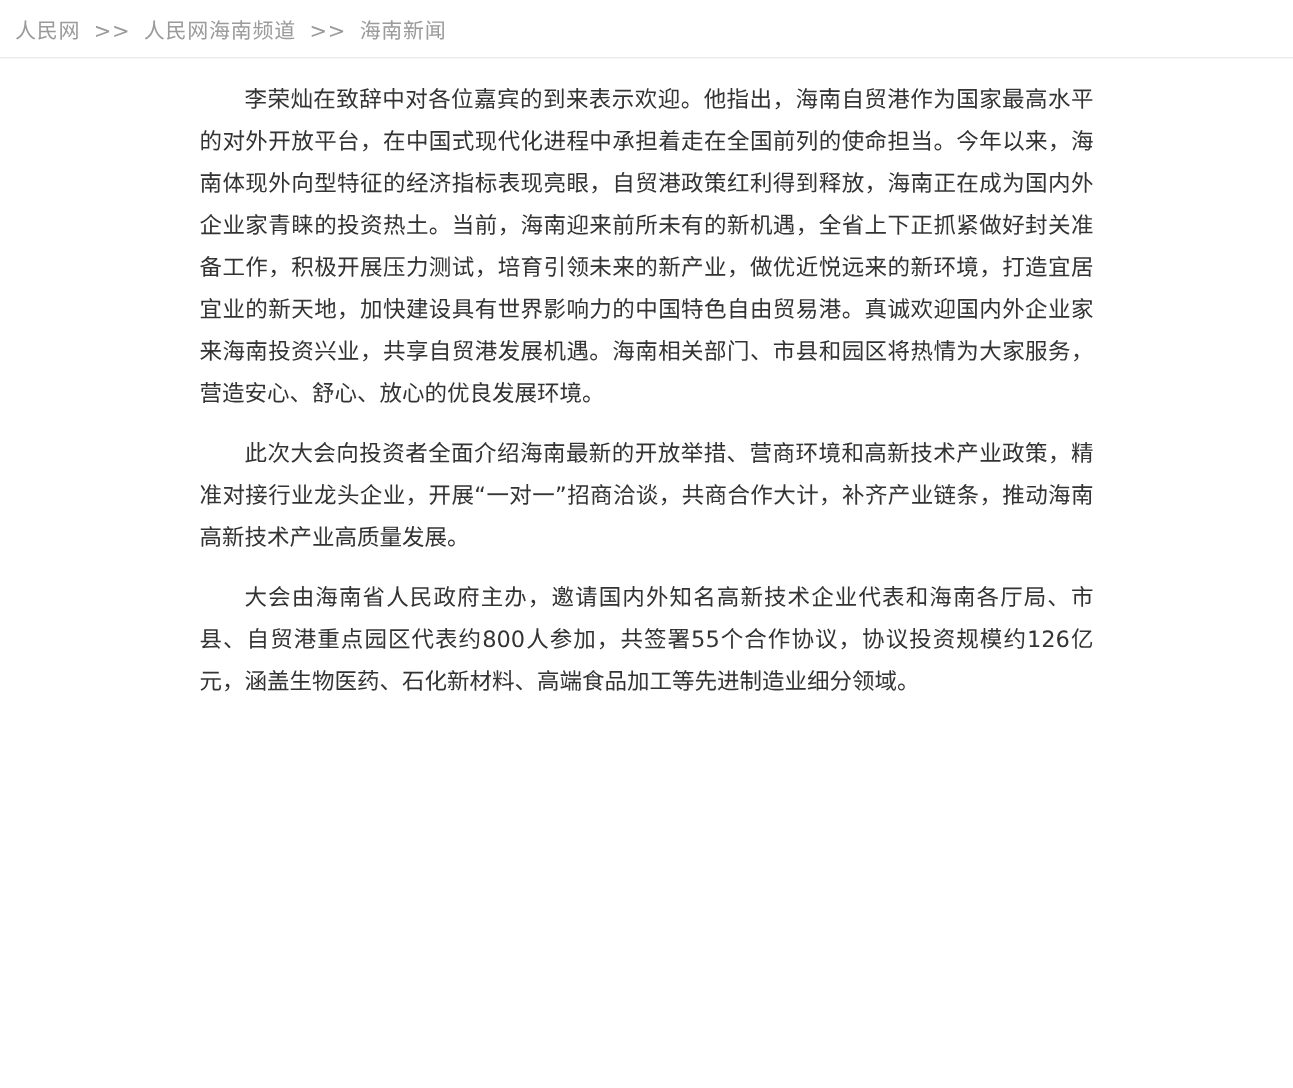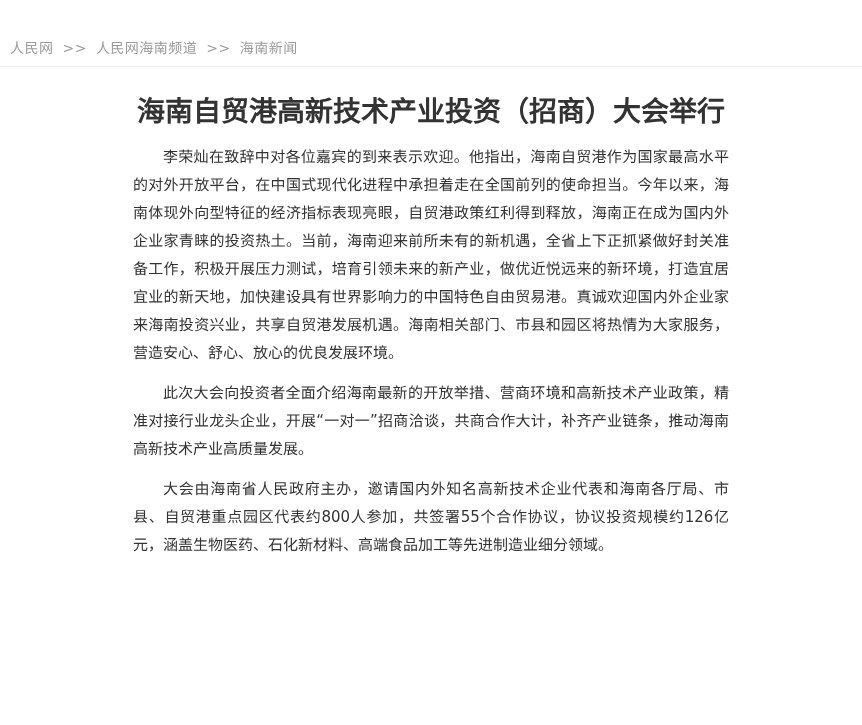--- a/index.html
+++ b/index.html
@@ -8,21 +8,20 @@
     background: #ffffff;
     overflow: hidden;
     font-family: "DejaVu Sans", "Liberation Sans", sans-serif;
   }
   
   .breadcrumb {
     padding: 9px 0 0 10px;
     font-size: 14px;
     color: #9b9b9b;
     letter-spacing: 0.5px;
-    margin-top: 28px;
   }
   .breadcrumb a {
     color: #9b9b9b;
     text-decoration: none;
     cursor: pointer;
   }
   .breadcrumb .sep { margin: 0 4px; color: #9b9b9b; }
   .top-divider {
     margin-top: 9px;
     border: none;
@@ -99,21 +98,20 @@
   <span class="sep">&gt;&gt;</span>
   <a href="#">人民网海南频道</a>
   <span class="sep">&gt;&gt;</span>
   <a href="#">海南新闻</a>
 </div>
 
 <hr class="top-divider">
 
 <div class="article">
 
-  <h1 class="article-title">海南自贸港高新技术产业投资（招商）大会举行</h1>
 
 
 
 
   <div class="article-body">
     <div>
         <p class="para">李荣灿在致辞中对各位嘉宾的到来表示欢迎。他指出，海南自贸港作为国家最高水平的对外开放平台，在中国式现代化进程中承担着走在全国前列的使命担当。今年以来，海南体现外向型特征的经济指标表现亮眼，自贸港政策红利得到释放，海南正在成为国内外企业家青睐的投资热土。当前，海南迎来前所未有的新机遇，全省上下正抓紧做好封关准备工作，积极开展压力测试，培育引领未来的新产业，做优近悦远来的新环境，打造宜居宜业的新天地，加快建设具有世界影响力的中国特色自由贸易港。真诚欢迎国内外企业家来海南投资兴业，共享自贸港发展机遇。海南相关部门、市县和园区将热情为大家服务，营造安心、舒心、放心的优良发展环境。</p>
         <p class="para">此次大会向投资者全面介绍海南最新的开放举措、营商环境和高新技术产业政策，精准对接行业龙头企业，开展“一对一”招商洽谈，共商合作大计，补齐产业链条，推动海南高新技术产业高质量发展。</p>
         <p class="para">大会由海南省人民政府主办，邀请国内外知名高新技术企业代表和海南各厅局、市县、自贸港重点园区代表约800人参加，共签署55个合作协议，协议投资规模约126亿元，涵盖生物医药、石化新材料、高端食品加工等先进制造业细分领域。</p>
       </div>

